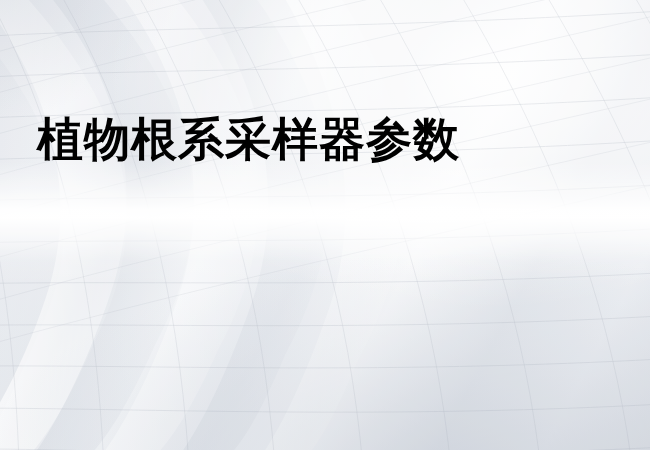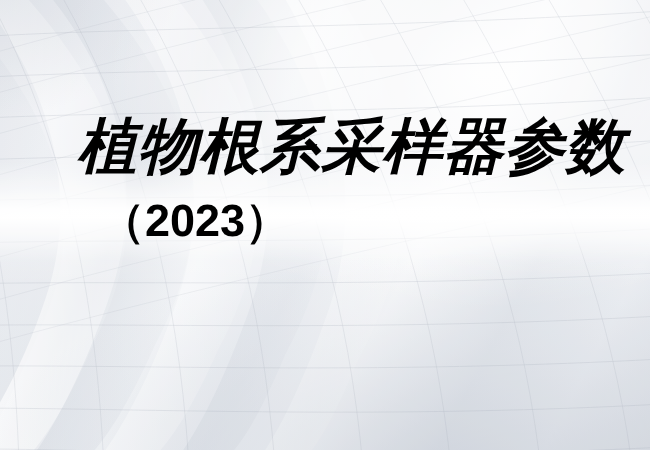--- a/index.html
+++ b/index.html
@@ -109,24 +109,23 @@
     z-index: 5;
   }
   .title-line {
     color: #000000;
     font-weight: 700;
     line-height: 1.02;
     white-space: nowrap;
     text-rendering: geometricPrecision;
   }
   #title-line-1 {
-    margin-left: 77px;
-    font-size: 60px;
+    margin-left: 37px;
+    font-size: 46px;
     letter-spacing: 1px;
-    font-style: italic;
   }
   #title-line-2 {
     margin-left: 100px;
     margin-top: 21px;
     font-size: 45px;
     letter-spacing: 0px;
   }
 </style>
 </head>
 <body>
@@ -216,16 +215,15 @@
         <path d="M -60,540 C 240,434 640,354 1060,254"></path>
       </g>
     </svg>
   </div>
 
   <div class="bg-layer bg-sweep"></div>
   <div class="bg-layer bg-veil"></div>
 
   <div id="title-block">
     <div class="title-line" id="title-line-1">植物根系采样器参数</div>
-    <div class="title-line" id="title-line-2">（2023）</div>
   </div>
 
 </div>
 
 </body></html>

